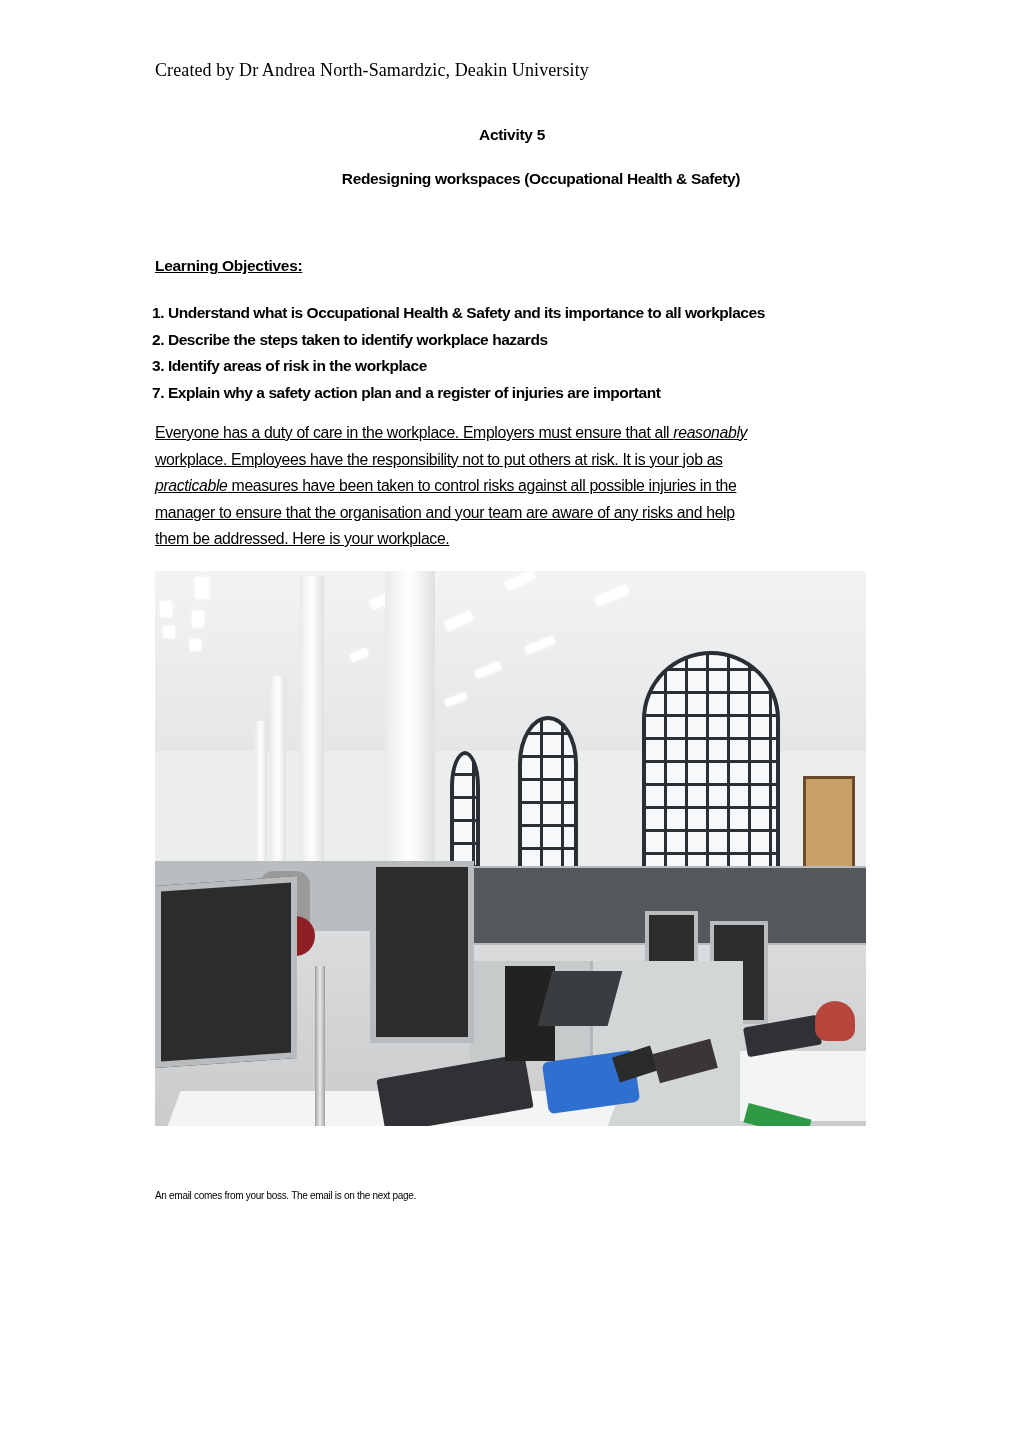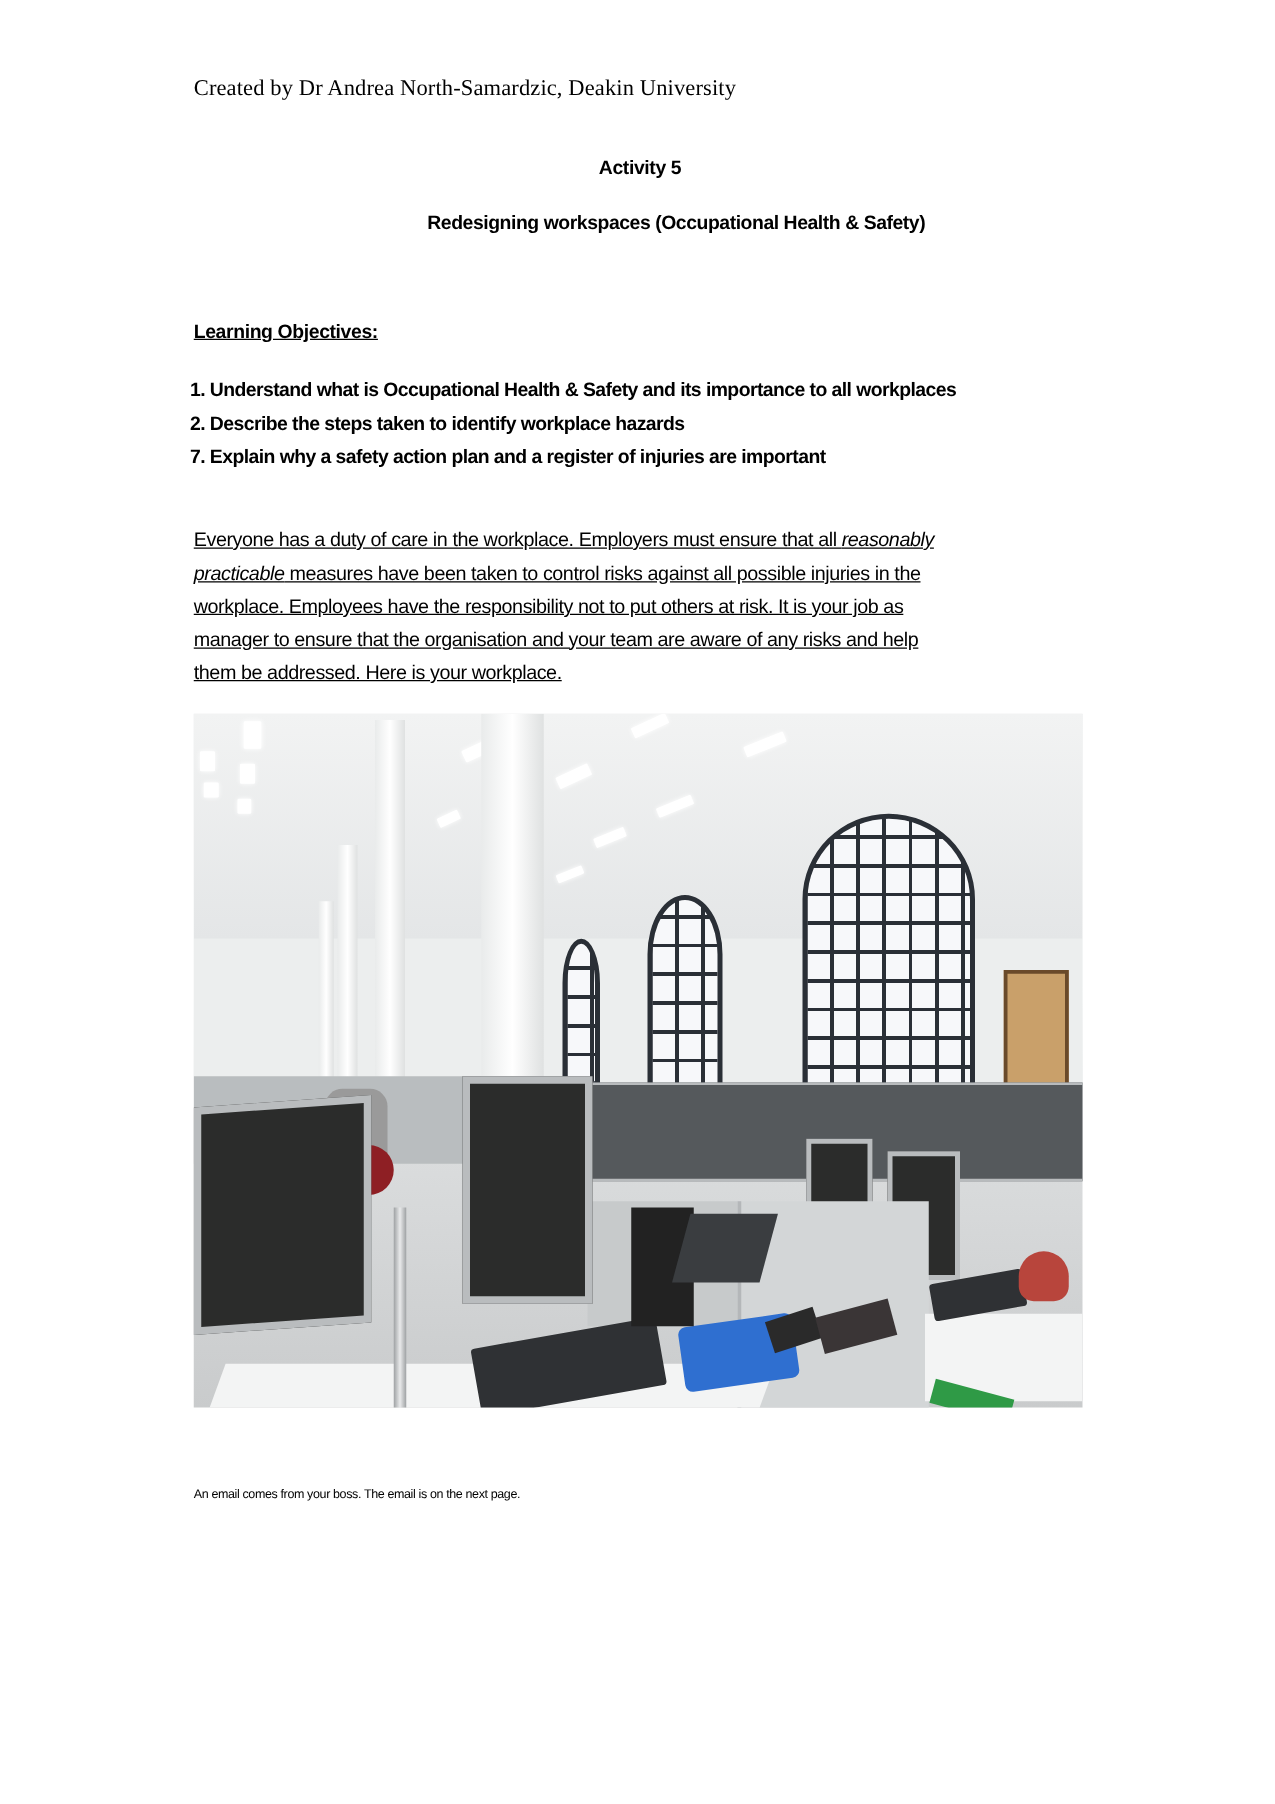--- a/index.html
+++ b/index.html
@@ -55,27 +55,28 @@
   <div class="header-line">Created by Dr Andrea North-Samardzic, Deakin University</div>
 
   <div class="center activity-title">Activity 5</div>
   <div class="center activity-subtitle">Redesigning workspaces (Occupational Health &amp; Safety)</div>
 
   <div class="section-head">Learning Objectives:</div>
 
   <ul class="objectives">
     <li>1. Understand what is Occupational Health &amp; Safety and its importance to all workplaces</li>
     <li>2. Describe the steps taken to identify workplace hazards</li>
+    <li>3. Identify areas of risk in the workplace</li>
     <li>7. Explain why a safety action plan and a register of injuries are important</li>
   </ul>
 
   <div class="para">
     <span class="line"><span>Everyone has a duty of care in the workplace. Employers must ensure that all </span><em>reasonably</em></span>
+    <span class="line">workplace. Employees have the responsibility not to put others at risk.  It is your job as</span>
     <span class="line"><em>practicable</em><span> measures have been taken to control risks against all possible injuries in the</span></span>
-    <span class="line">workplace. Employees have the responsibility not to put others at risk.  It is your job as</span>
     <span class="line">manager to ensure that the organisation and your team are aware of any risks and help</span>
     <span class="line">them be addressed. Here is your workplace.</span>
   </div>
 
   <div class="photo">
     <div class="ph ceiling"></div>
 
     <div class="ph light" style="left:40px;top:6px;width:14px;height:22px;"></div>
     <div class="ph light" style="left:5px;top:30px;width:12px;height:16px;"></div>
     <div class="ph light" style="left:8px;top:55px;width:12px;height:12px;"></div>

